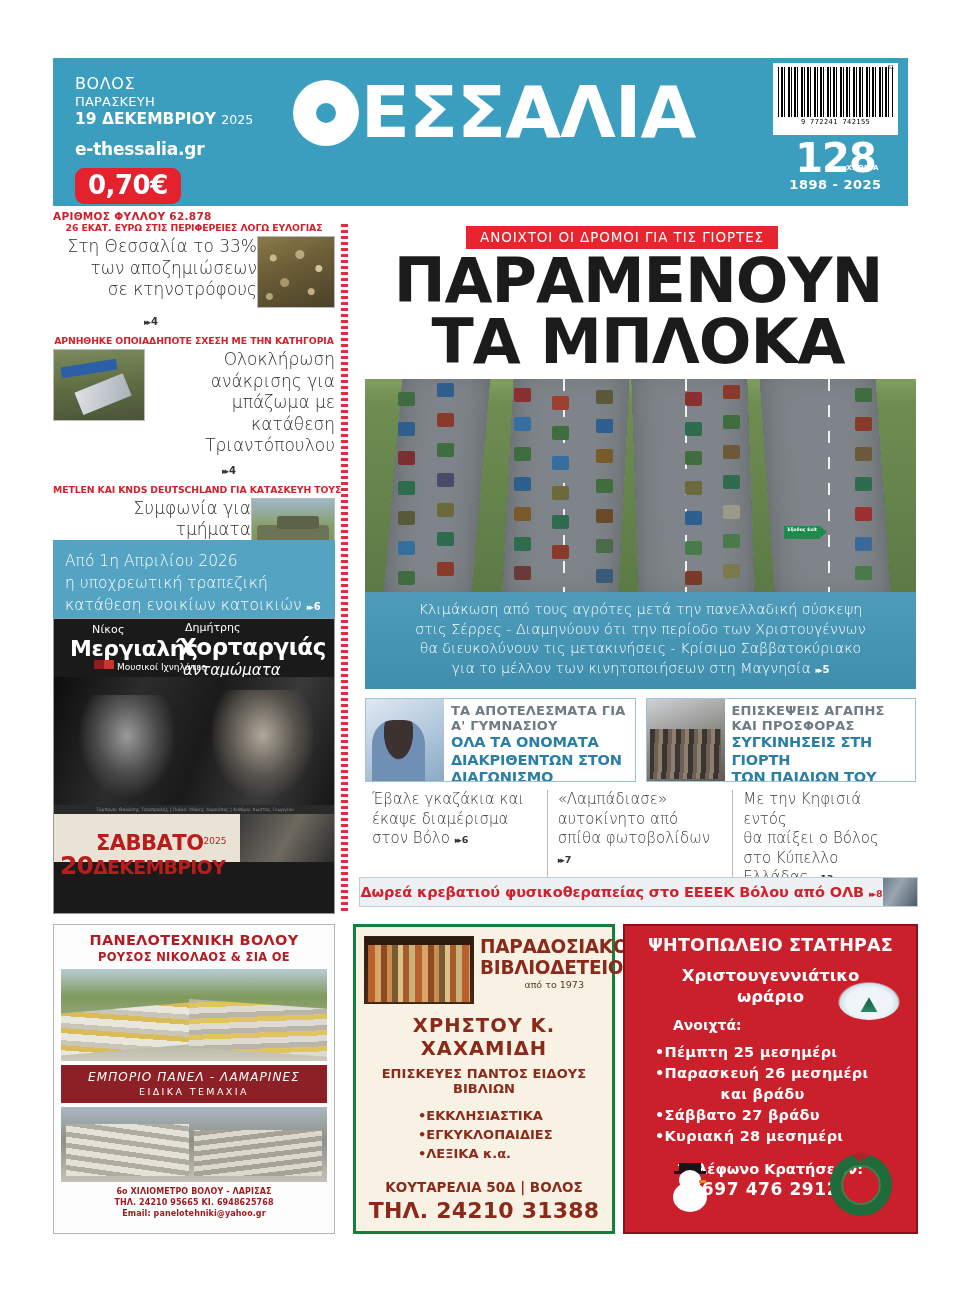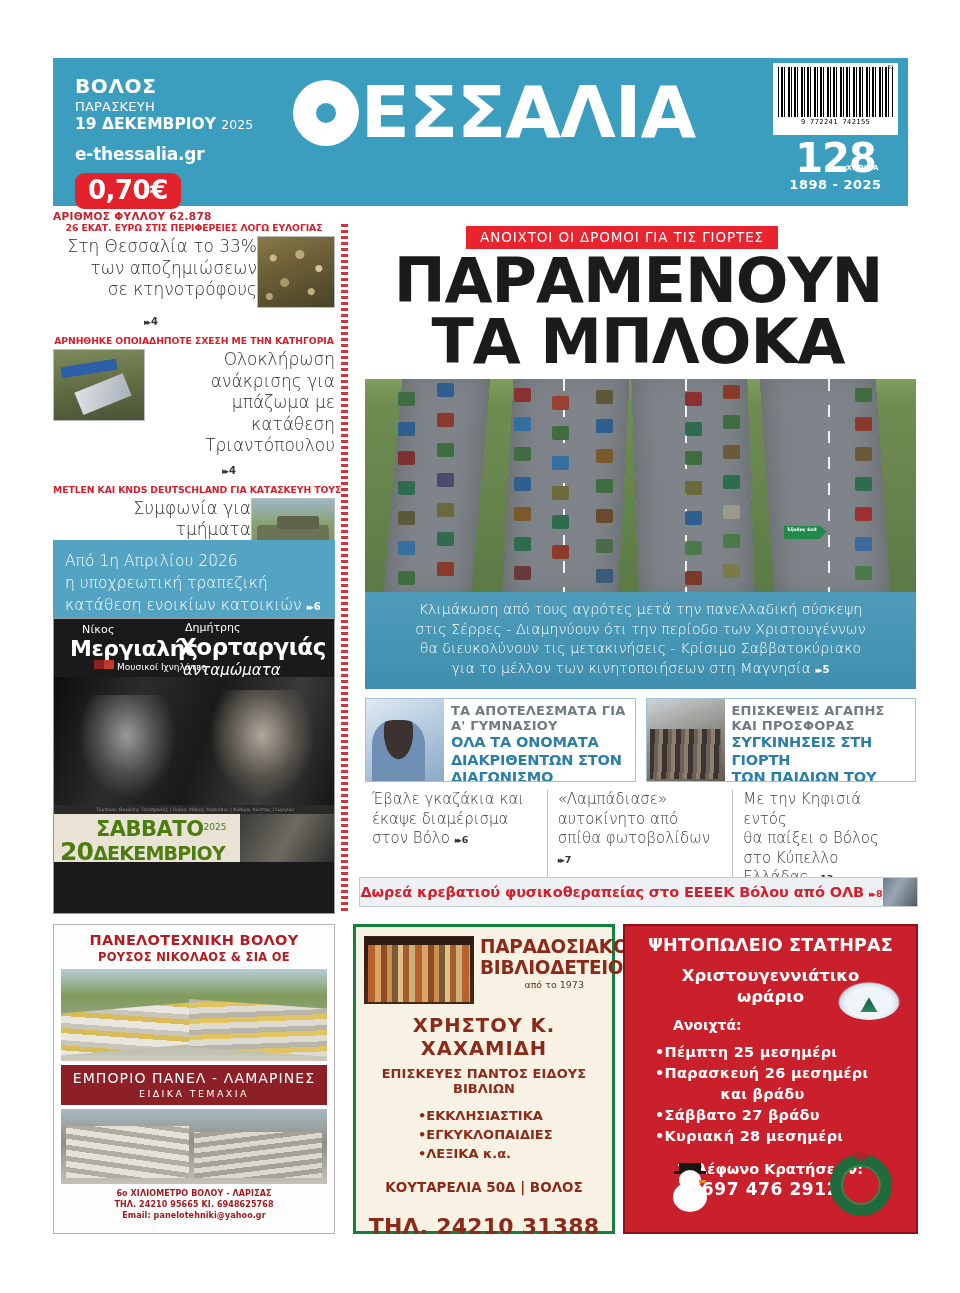--- a/index.html
+++ b/index.html
@@ -12,21 +12,21 @@
   }
   .page { position: absolute; left: 0; top: 0; width: 960px; height: 1293px; background:#fff; }
 
   
   .masthead {
     position:absolute; left:53px; top:58px; width:855px; height:148px;
     background:#3c9ebf;
   }
   .mh-left { position:absolute; left:22px; top:16px; width:150px; }
   .mh-city {
-    color:#fff; font-weight:bold; font-size:20px; letter-spacing:.6px;
+    color:#fff; font-weight:normal; font-size:16px; letter-spacing:.6px;
   }
   .mh-day { color:#fff; font-size:13px; letter-spacing:.2px; margin-top:1px;}
   .mh-date { color:#fff; font-weight:bold; font-size:15.5px; margin-top:1px; white-space:nowrap;}
   .mh-date span.yr { font-weight:normal; font-size:12.5px; }
   .mh-site { color:#fff; font-weight:bold; font-size:17px; margin-top:11px; letter-spacing:-.2px;}
   .mh-price {
     margin-top:9px; display:inline-block;
     background:#e3222e; color:#fff; font-weight:bold; font-size:26px;
     padding:2px 13px 4px; border-radius:9px; letter-spacing:-.5px;
   }
@@ -130,40 +130,40 @@
   }
   .blue-box .pg { color:#fff; }
 
   
   .ad-concert {
     position:absolute; left:53px; top:618px; width:282px; height:296px;
     background:#1a1a1a; border:1px solid #999; overflow:hidden;
   }
   .cc-names { position:relative; height:62px; color:#fff; }
   .cc-n1 { position:absolute; left:16px; top:4px; }
-  .cc-n1 .sm { font-size:11px; display:block; margin-left:12px; letter-spacing:.2px;}
+  .cc-n1 .sm { font-size:11px; display:block; margin-left:22px; letter-spacing:.2px;}
   .cc-n1 .bg { font-size:22px; font-weight:bold; letter-spacing:-.4px;}
   .cc-n1 .sub { font-size:9px; display:block; margin-top:-1px; margin-left:24px;}
   .cc-flag { display:inline-block; width:20px; height:9px; margin-right:3px;
      background:linear-gradient(90deg,#8a1f1f 0 50%, #c0392b 50% 100%); vertical-align:1px;}
   .cc-n2 { position:absolute; right:8px; top:2px; text-align:left;}
   .cc-n2 .sm { font-size:11px; display:block; margin-left:6px;}
   .cc-n2 .bg { font-size:23px; font-weight:bold; letter-spacing:-.4px;}
   .cc-n2 .it { display:block; font-style:italic; font-size:15px; margin-top:1px; margin-left:4px;}
   .cc-photo { position:absolute; left:0; top:58px; width:282px; height:128px;
      background:linear-gradient(110deg,#0d0d0d 0%,#2c2c2c 28%,#1a1a1a 52%,#3a3a3a 76%,#151515 100%);}
   .cc-photo::before{content:"";position:absolute;left:9%;top:14%;width:34%;height:80%;
      background:radial-gradient(ellipse at 50% 40%, #9a9a9a 0%, #4a4a4a 45%, transparent 72%);}
   .cc-photo::after{content:"";position:absolute;right:8%;top:10%;width:36%;height:84%;
      background:radial-gradient(ellipse at 50% 42%, #b0a89c 0%, #55514a 48%, transparent 74%);}
   .cc-credit { position:absolute; left:0; top:186px; width:282px; height:9px;
      background:#2a2a2a; color:#8d8d8d; font-size:4.6px; text-align:center; line-height:9px; overflow:hidden;}
   .cc-date { position:absolute; left:0; top:195px; width:282px; height:48px;
      background:#e8e3d5; }
-  .cc-date-l { position:absolute; left:6px; top:3px; color:#4d7c0f;}
+  .cc-date-l { position:absolute; left:6px; top:17px; color:#b91c1c;}
   .cc-date-l .d1 { font-size:21px; font-weight:bold; letter-spacing:-.5px; margin-left:36px;}
   .cc-date-l .yr { font-size:9px; vertical-align:6px;}
   .cc-date-l .d2 { font-size:25px; font-weight:bold; letter-spacing:-.8px; display:block; margin-top:-4px;}
   .cc-date-l .d2 .mo { font-size:19px;}
   .cc-date-r { position:absolute; right:0; top:0; width:96px; height:48px;
      background:linear-gradient(120deg,#3a3a3a,#6e6a60,#2a2a2a);}
   .cc-venue { position:absolute; left:0; top:243px; width:282px; height:52px;
      background:#f0ece0; }
   .cc-lamp { position:absolute; left:4px; top:6px; width:72px; height:40px;
      background:radial-gradient(ellipse at 40% 55%, #d9b24a 0%, #a9822b 45%, #6d5418 80%, transparent 90%);
@@ -182,21 +182,21 @@
   .pn-t2 { text-align:center; color:#b31b22; font-weight:bold; font-size:11.5px; margin-top:2px; letter-spacing:.3px;}
   .pn-img { margin:5px 7px 0; height:92px; position:relative; overflow:hidden;
      background:linear-gradient(180deg,#b9cbd6 0%, #7f9a5c 30%, #9aa88b 60%, #cfcabd 100%);}
   .pn-img::before{content:"";position:absolute;left:-4%;top:42%;width:56%;height:46%;
      background:repeating-linear-gradient(9deg,#e8e6dd 0 7px,#d9bc57 7px 12px,#c9c5b8 12px 17px);
      transform:skewY(-5deg);}
   .pn-img::after{content:"";position:absolute;right:-2%;top:38%;width:54%;height:52%;
      background:repeating-linear-gradient(-6deg,#dedbd2 0 6px,#e0c45f 6px 11px,#b9b5aa 11px 16px);
      transform:skewY(4deg);}
   .pn-bar { margin:4px 7px 0; background:#8c2026; color:#fff; text-align:center; padding:5px 0 6px;}
-  .pn-bar .b1 { font-size:14px; letter-spacing:1.1px;}
+  .pn-bar .b1 { font-size:12px; letter-spacing:1.1px;font-style:italic;}
   .pn-bar .b2 { font-size:9.5px; letter-spacing:2.4px; margin-top:2px;}
   .pn-img2 { margin:4px 7px 0; height:75px; position:relative; overflow:hidden;
      background:linear-gradient(180deg,#a8b8c2 0%, #8f8f86 45%, #c5c1b6 100%);}
   .pn-img2::before{content:"";position:absolute;left:2%;top:22%;width:46%;height:70%;
      background:repeating-linear-gradient(8deg,#e3e1d8 0 6px,#b0ac9f 6px 11px);}
   .pn-img2::after{content:"";position:absolute;right:2%;top:30%;width:48%;height:62%;
      background:repeating-linear-gradient(-7deg,#dbd8cf 0 5px,#a6a297 5px 10px);}
   .pn-foot { text-align:center; margin-top:4px; }
   .pn-foot div { color:#a01b20; font-weight:bold; font-size:8px; line-height:11px; letter-spacing:.1px;}
 
@@ -299,21 +299,21 @@
        #7a5a32 24px 30px,#e0c089 30px 35px,#a35c2a 35px 41px,#cbb07a 41px 47px);}
   .bk-tt { flex:1; padding-left:6px; }
   .bk-tt .l1 { color:#8c2a1a; font-weight:bold; font-size:18.5px; line-height:21px; letter-spacing:-.3px;}
   .bk-tt .l2 { color:#8c2a1a; font-weight:bold; font-size:18.5px; line-height:21px; letter-spacing:-.3px;}
   .bk-tt .l3 { color:#5a3a20; font-size:9.5px; text-align:center; margin-top:1px; }
   .bk-name { text-align:center; color:#8c2a1a; font-weight:bold; font-size:19.5px; margin-top:10px; letter-spacing:1px;}
   .bk-serv { text-align:center; color:#8c2a1a; font-weight:bold; font-size:13px; margin-top:6px; letter-spacing:.1px;}
   .bk-list { margin:10px 0 0 62px; }
   .bk-list div { color:#8c2a1a; font-weight:bold; font-size:13px; line-height:19px; }
   .bk-addr { text-align:center; color:#8c2a1a; font-weight:bold; font-size:13.5px; margin-top:16px;}
-  .bk-tel { text-align:center; color:#8c2a1a; font-weight:bold; font-size:22px; margin-top:19px; letter-spacing:.2px;}
+  .bk-tel { text-align:center; color:#8c2a1a; font-weight:bold; font-size:22px; margin-top:3px; letter-spacing:.2px;}
 
   
   .ad-grill {
     position:absolute; left:623px; top:924px; width:295px; height:310px;
     background:#c9202b; border:2px solid #8e1019;
   }
   .gr-title { text-align:center; color:#fff; font-weight:bold; font-size:17.5px; margin-top:9px; letter-spacing:.2px;}
   .gr-sub { text-align:center; color:#fff; font-weight:bold; font-size:16.5px; line-height:21px; margin-top:10px;}
   .gr-open { color:#fff; font-weight:bold; font-size:14px; margin:10px 0 0 48px;}
   .gr-days { margin:9px 0 0 30px;}

